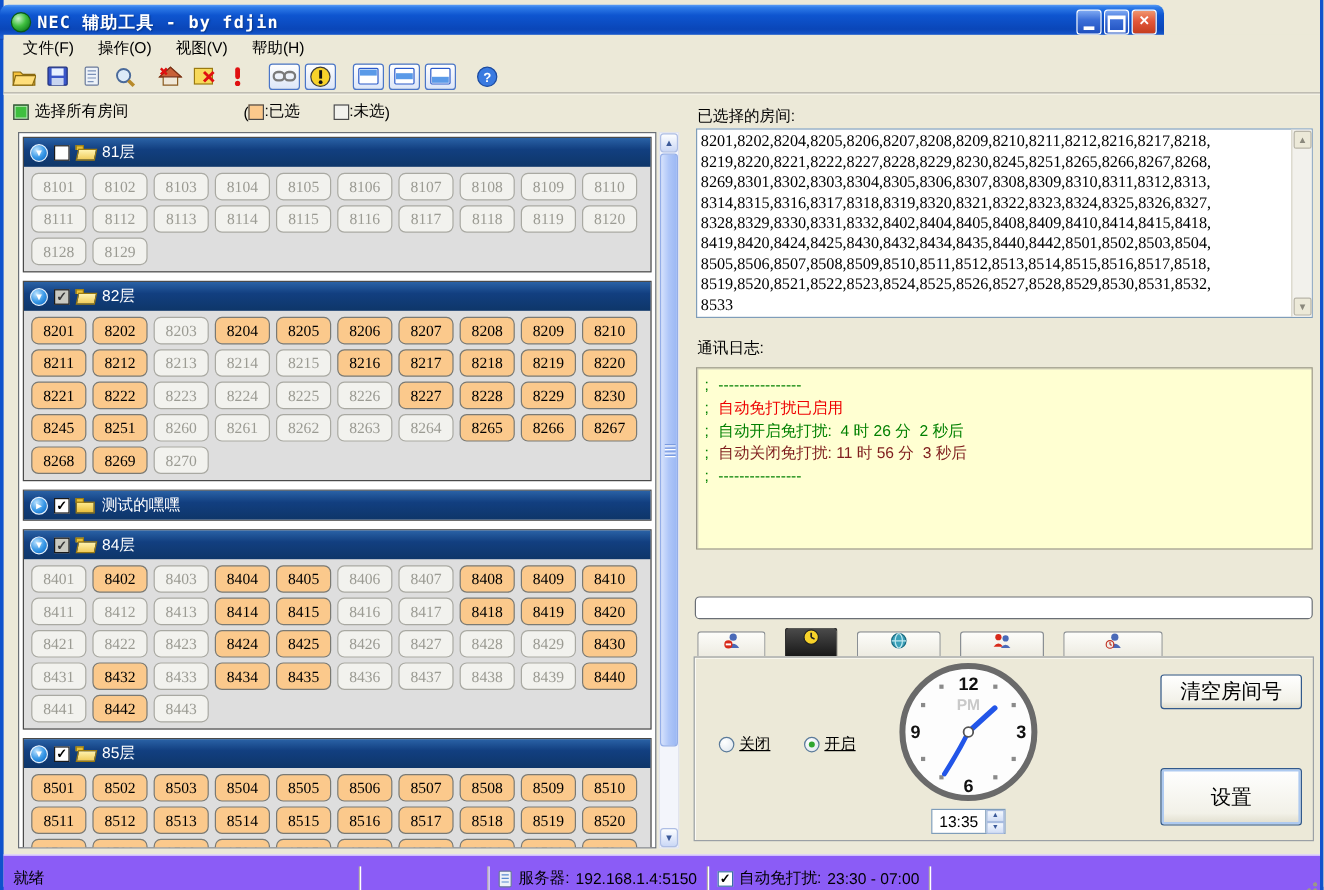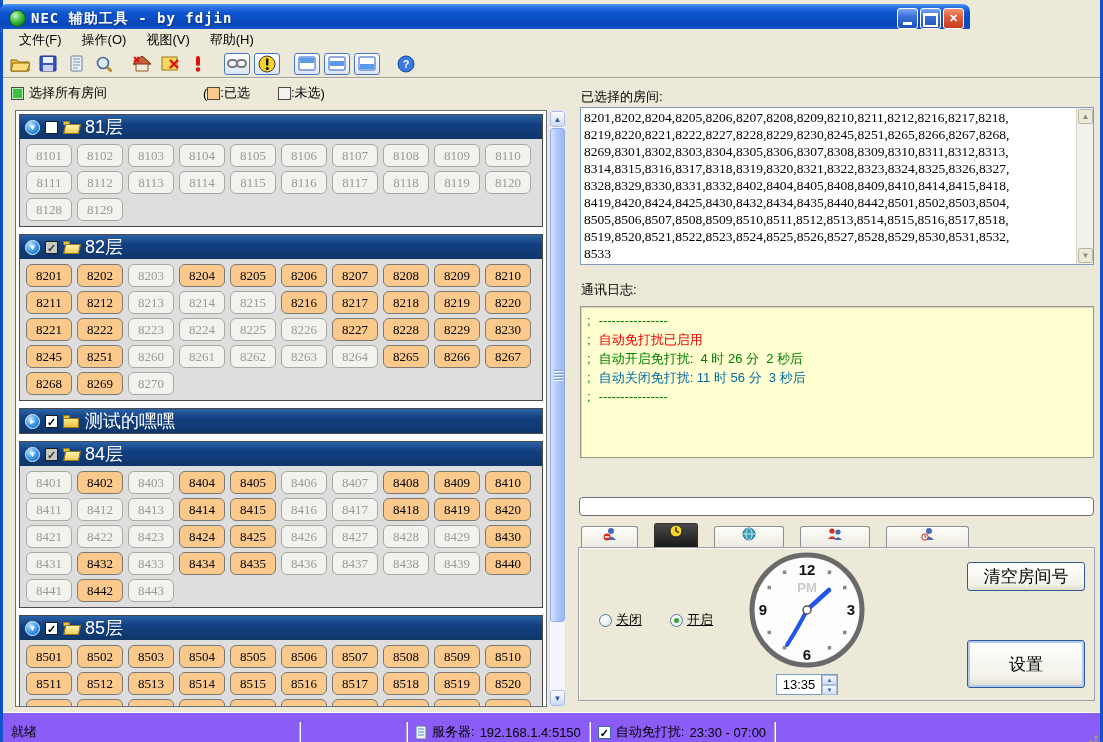--- a/index.html
+++ b/index.html
@@ -50,21 +50,21 @@
   .floor-group { border:1px solid #4A4A4A; margin-bottom:7px; background:#DEDEDE; }
   .floor-header { height:24px; background:linear-gradient(180deg,#2A62A6 0%,#123F80 40%,#0E3669 100%);
     display:flex; align-items:center; padding-left:5px; gap:5px; }
   .collapse-btn { width:15px; height:15px; border-radius:50%; flex:0 0 auto;
     background:radial-gradient(circle at 35% 30%,#BFE4FF,#3D9BE8 50%,#0B6CC8 90%);
     border:1px solid #E8F4FF; color:#fff; font-size:8px; line-height:14px; text-align:center; }
   .floor-cb { width:13px; height:13px; border:1px solid #1A1A1A; background:#fff; flex:0 0 auto;
     font:bold 11px/12px "Liberation Sans",sans-serif; color:#000; text-align:center; }
   .floor-cb.partial { background:#C9C9C1; color:#3A3A3A; }
   .floor-cb.unchecked { color:transparent; }
-  .floor-name { color:#fff; font-size:18px; }
+  .floor-name { color:#fff; font-size:13px; }
   .folder { width:17px; height:13px; position:relative; flex:0 0 auto; }
   .folder i { position:absolute; left:0; top:0; width:7px; height:4px; background:#E8C23A; border:1px solid #9A7A10; border-bottom:none; }
   .folder b { position:absolute; left:0; top:3px; width:16px; height:10px; background:linear-gradient(180deg,#FFE98A,#E8BE3C); border:1px solid #9A7A10; }
   .folder.open b { transform:skewX(-12deg); transform-origin:bottom left; background:linear-gradient(180deg,#FFF3B0,#F0CC5A); }
   .room-grid { display:grid; grid-template-columns:repeat(10,46px); gap:4px 5px; padding:5px 6px; }
   .room { height:23px; border:1px solid #A9A9A2; border-radius:6px; background:#F2F2EE; color:#9B9B93;
     font:13px "Liberation Serif", serif; text-align:center; }
   .room.sel { background:#FBC98C; color:#000; border-color:#7A7A74; }
 
   
@@ -497,21 +497,21 @@
       <span class="fs-btn fs-up">▲</span>
       <span class="fs-btn fs-down">▼</span>
     </div>
   </div>
 
   <div class="rp-label log-label">通讯日志:</div>
   <div class="log-box" id="logbox">
       <div class="log-line"><span class="pfx">;</span><span style="color: rgb(0, 128, 0);">----------------</span></div>
       <div class="log-line"><span class="pfx">;</span><span style="color: rgb(238, 0, 0);">自动免打扰已启用</span></div>
       <div class="log-line"><span class="pfx">;</span><span style="color: rgb(0, 128, 0);">自动开启免打扰:  4 时 26 分  2 秒后</span></div>
-      <div class="log-line"><span class="pfx">;</span><span style="color: #0369a1;">自动关闭免打扰: 11 时 56 分  3 秒后</span></div>
+      <div class="log-line"><span class="pfx">;</span><span style="color: #7f1d1d;">自动关闭免打扰: 11 时 56 分  3 秒后</span></div>
       <div class="log-line"><span class="pfx">;</span><span style="color: rgb(0, 128, 0);">----------------</span></div>
     </div>
 
   <input class="cmd-input" value="" style="">
 
   <div class="tabs" id="tabs">
       <div class="tab">
         <span><svg width="14" height="14">
             <circle cx="8" cy="4" r="3" fill="#4A6AB8"></circle>
             <path d="M3 13 q5 -7 10 0 z" fill="#4A6AB8"></path>

